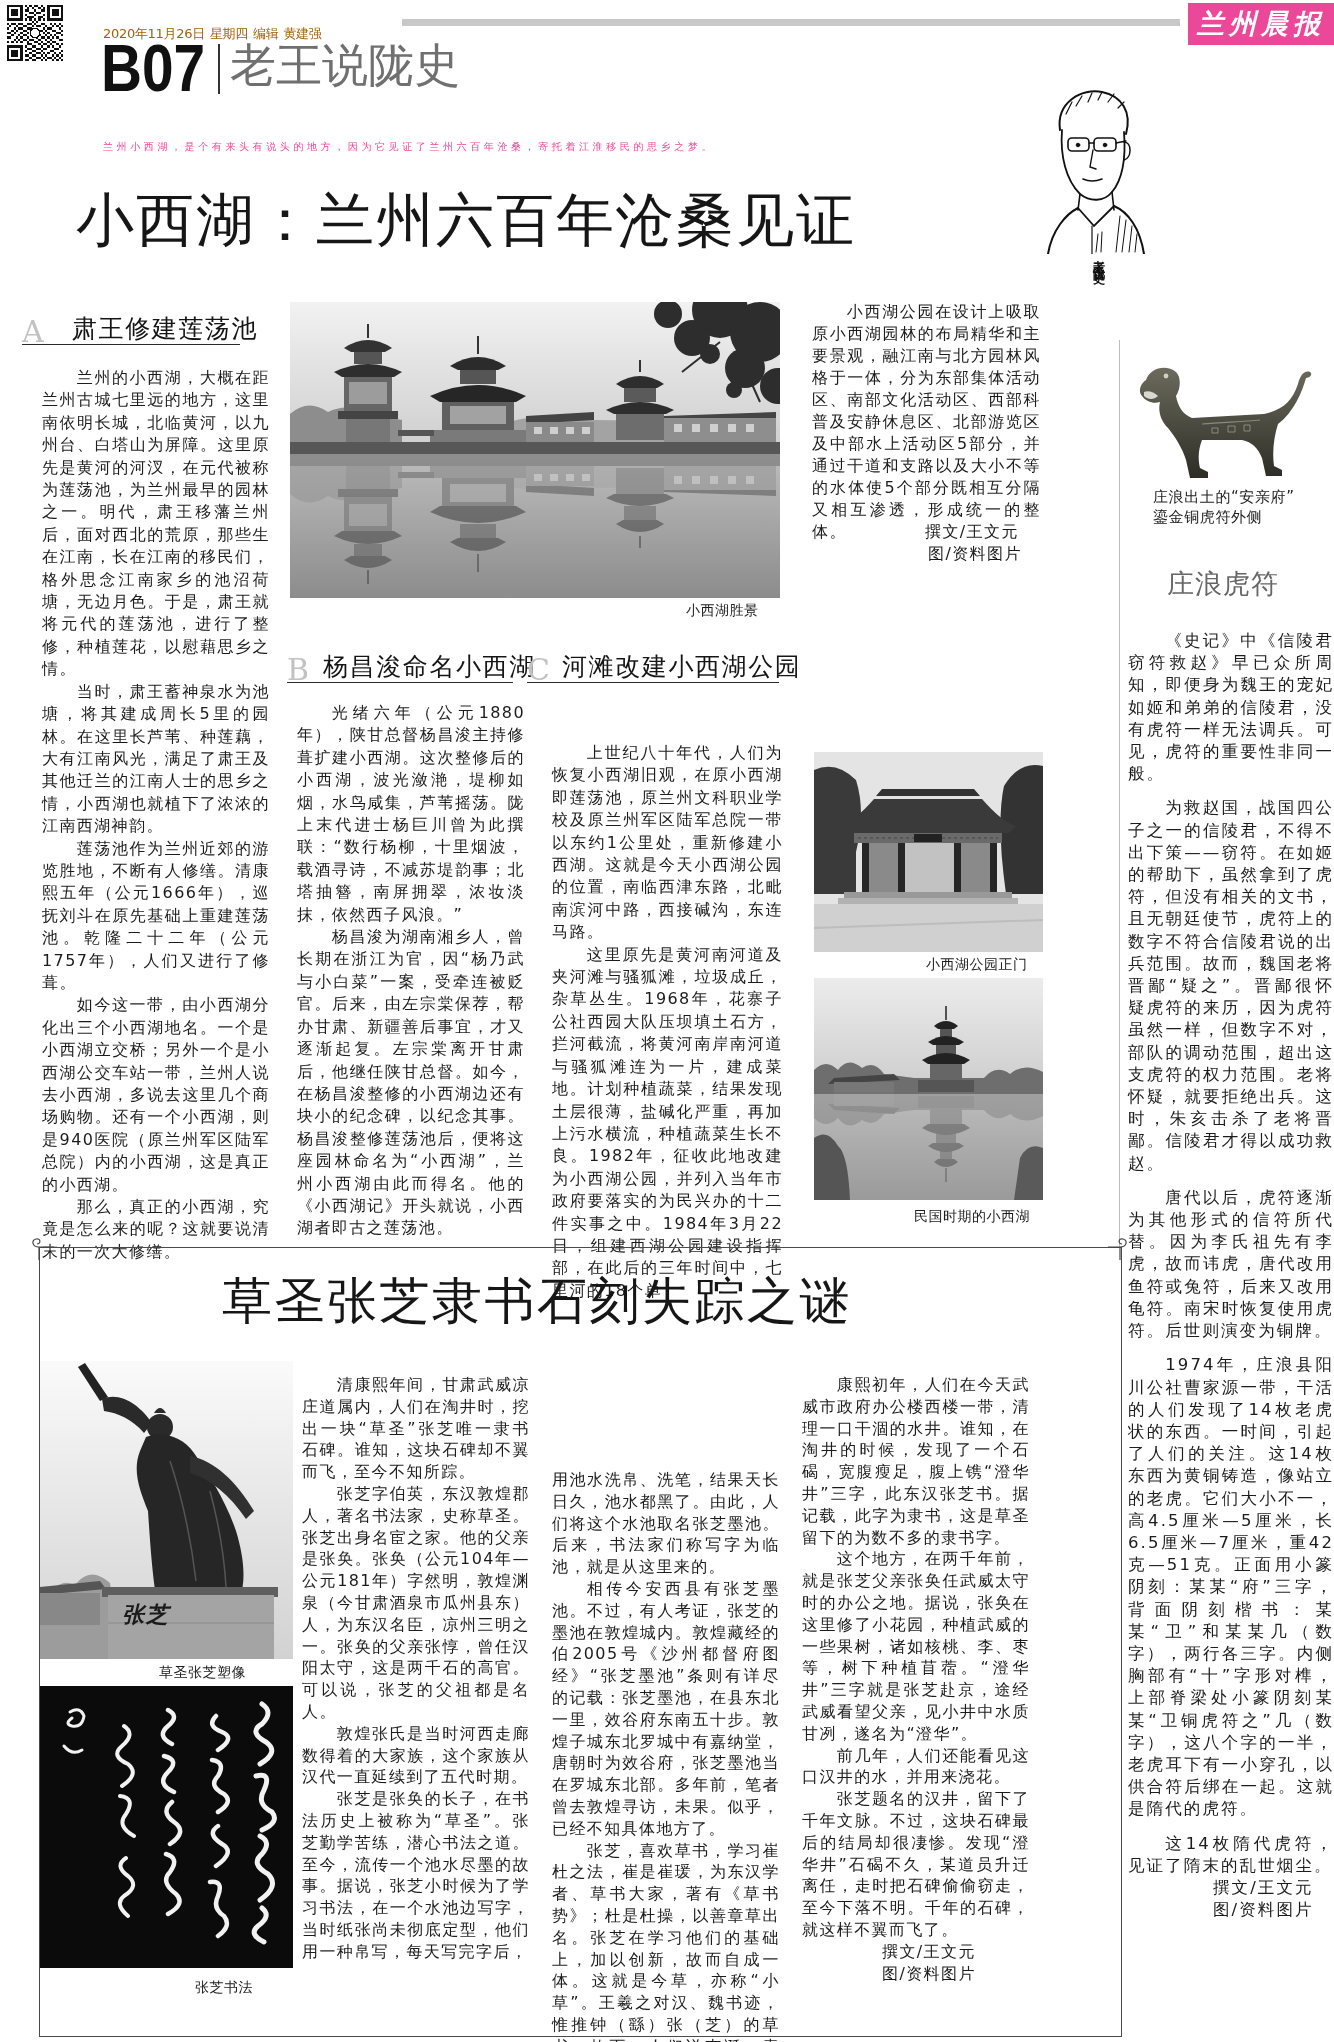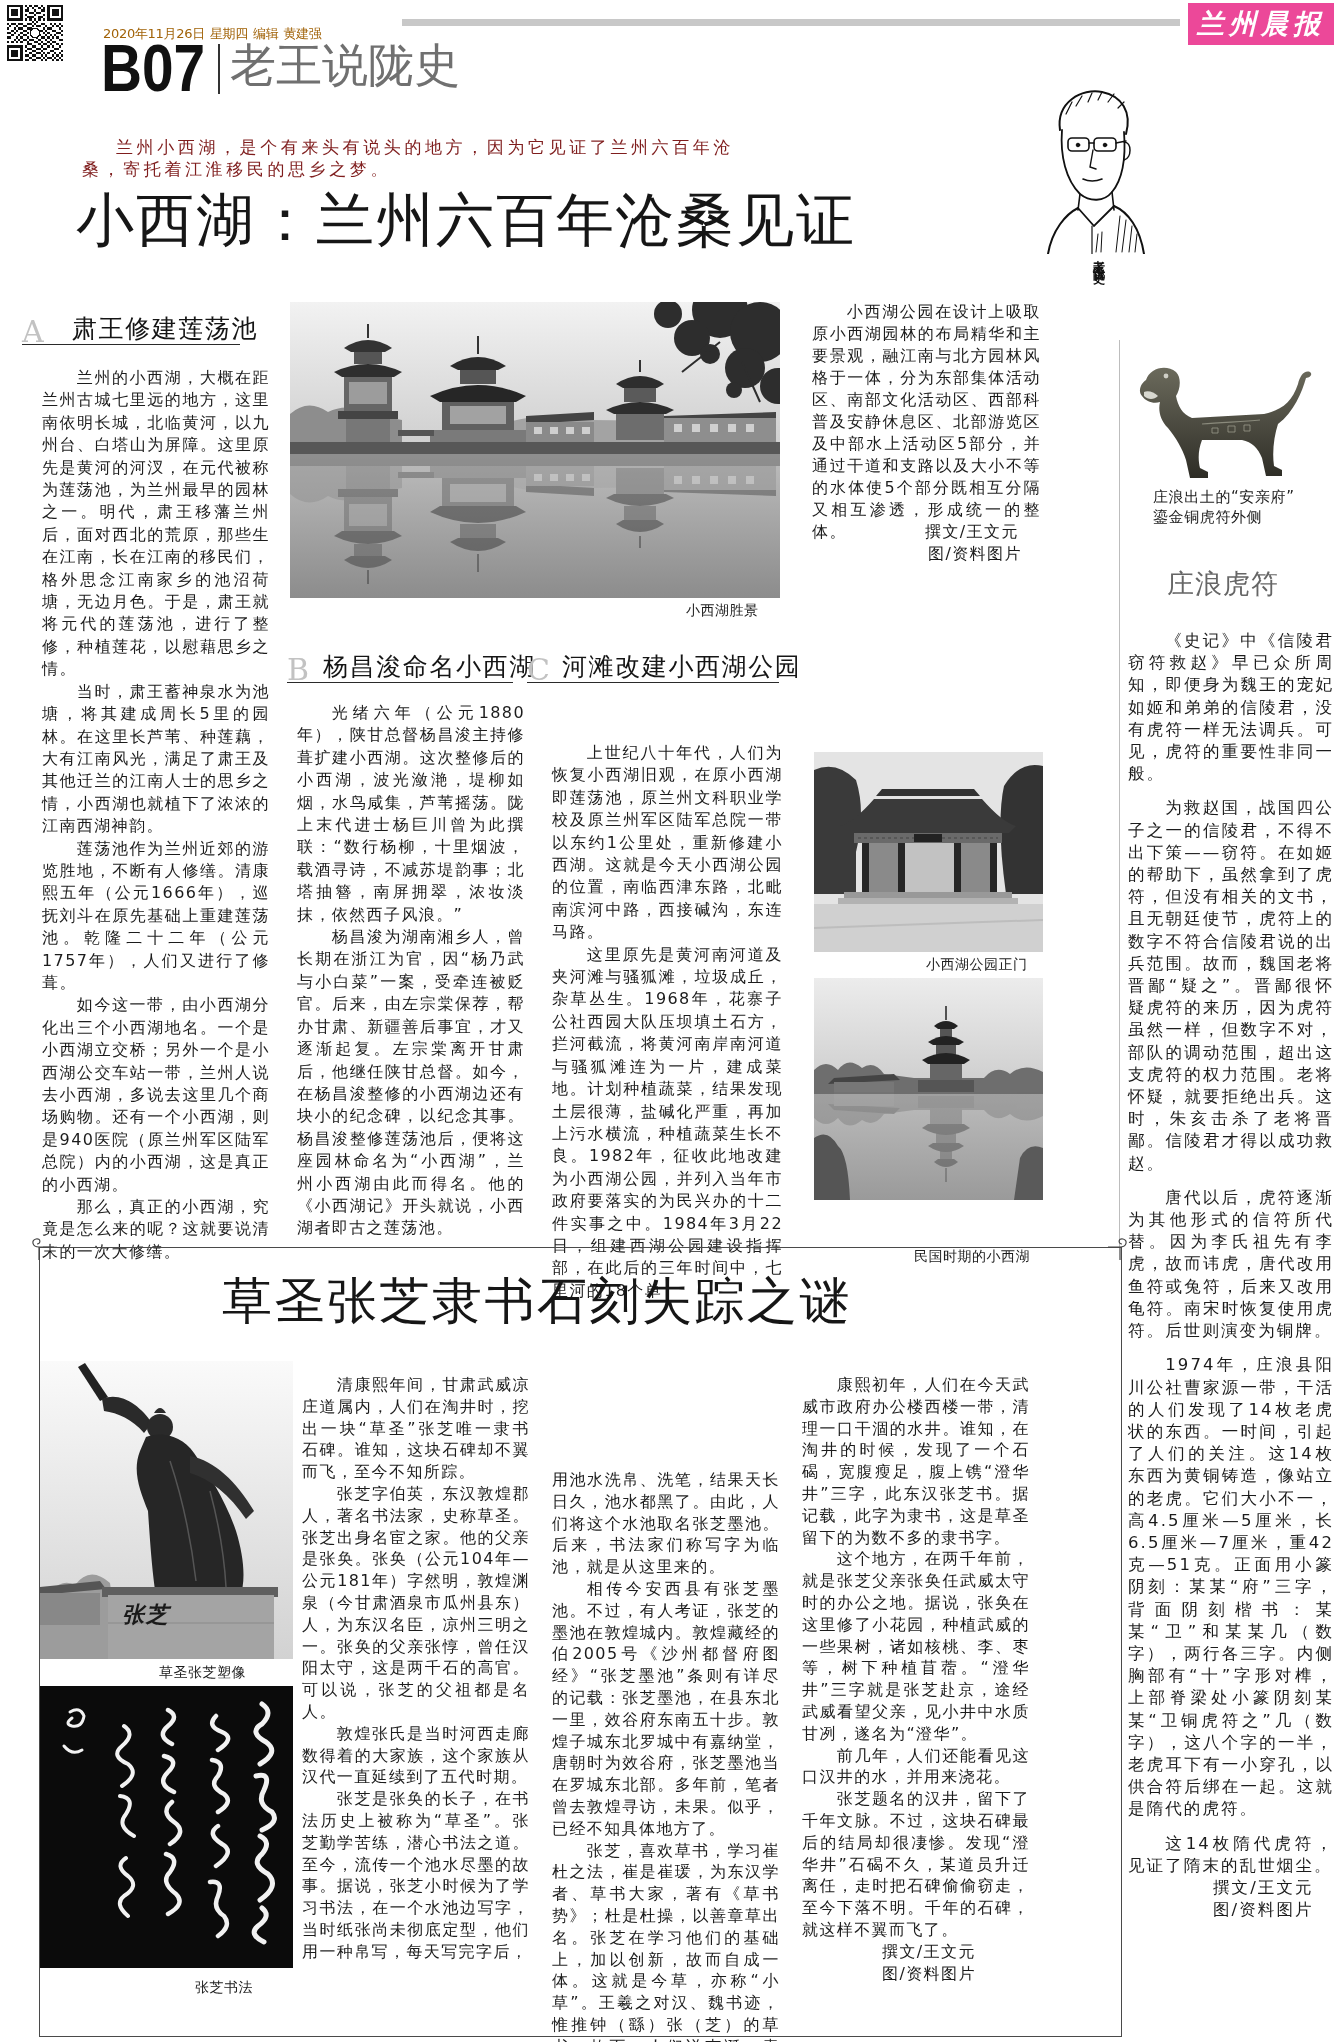--- a/index.html
+++ b/index.html
@@ -16,22 +16,22 @@
   #date-line span { margin-right: 5px; }
   #top-bar { left: 402px; top: 19px; width: 778px; height: 7px; background: #c8c8c8; }
   #masthead { left: 1188px; top: 3px; width: 146px; height: 42px; background: #ec4899; color: #ffffff;
     font-family: "DejaVu Serif", serif; font-style: italic; font-weight: bold; font-size: 27px;
     line-height: 42px; text-align: center; letter-spacing: 5px; }
   #page-number { left: 101px; top: 35px; font-family: "Liberation Sans", sans-serif; font-weight: bold;
     font-size: 66px; line-height: 1; transform: scaleX(0.86); transform-origin: left top; color: #111; }
   #page-divider { left: 218px; top: 44px; width: 1.5px; height: 50px; background: #333; }
   #column-name { left: 230px; top: 42px; font-size: 46px; line-height: 1; color: #707070; white-space: nowrap; }
 
-  #intro { left: 82px; top: 136px; width: 690px; font-family: "DejaVu Serif", serif; font-size: 17px;
-    letter-spacing: 3.6px; line-height: 22px; text-indent: 34px; color: #7f1d1d; }
+  #intro { left: 69px; top: 136px; width: 690px; font-family: "DejaVu Serif", serif; font-size: 10px;
+    letter-spacing: 3.6px; line-height: 22px; text-indent: 34px; color: #ec4899; }
   #headline { left: 76px; top: 188px; font-size: 58px; line-height: 64px; letter-spacing: 2px; white-space: nowrap; color: #161616; }
 
   #cartoon { left: 1036px; top: 84px; width: 112px; height: 170px; }
   #badge { left: 1090px; top: 250px; writing-mode: vertical-rl; font-size: 12px; font-weight: bold; letter-spacing: 3px; color: #111; }
   #sidebar-rule { left: 1119px; top: 340px; width: 1px; height: 907px; background: #bdbdbd; }
 
   
   .sec-head { border-bottom: 1.5px solid #2a2a2a; height: 30px; }
   .sec-letter { position: absolute; left: 0; bottom: -3px; font-family: "DejaVu Serif", serif; font-size: 30px; line-height: 1; color: #c2c2c2; }
   .sec-title { position: absolute; bottom: 3px; font-size: 25px; letter-spacing: 1.6px; line-height: 1; white-space: nowrap; color: #151515; }
@@ -53,21 +53,21 @@
   #col-d { left: 812px; top: 301px; width: 229px; line-height: 22px; }
   #col-d .byline-1 { margin-top: -22px; padding-left: 113px; }
   #col-d .byline-2 { padding-left: 116px; }
 
   .caption { font-size: 14px; letter-spacing: 0.5px; white-space: nowrap; color: #1c1c1c; }
   #photo-1 { left: 290px; top: 302px; width: 490px; height: 296px; }
   #cap-1 { left: 686px; top: 602px; }
   #photo-2 { left: 814px; top: 752px; width: 229px; height: 200px; }
   #cap-2 { left: 926px; top: 956px; }
   #photo-3 { left: 814px; top: 978px; width: 229px; height: 222px; }
-  #cap-3 { left: 914px; top: 1208px; margin-top: 40px; }
+  #cap-3 { left: 914px; top: 1208px; }
 
   
   #tiger { left: 1132px; top: 362px; width: 183px; height: 118px; }
   #tiger-cap { left: 1153px; top: 487px; font-size: 15px; line-height: 20px; letter-spacing: 0.6px; }
   #side-title { left: 1167px; top: 570px; font-size: 27px; line-height: 1; color: #666; letter-spacing: 1px; white-space: nowrap; }
   #side-text { left: 1128px; top: 618px; width: 206px; font-size: 16.5px; letter-spacing: 2.1px; line-height: 22.2px; }
   #side-text p { text-indent: 37.2px; margin-top: 12px; }
   #side-text .byline { padding-left: 85px; }
 
   

